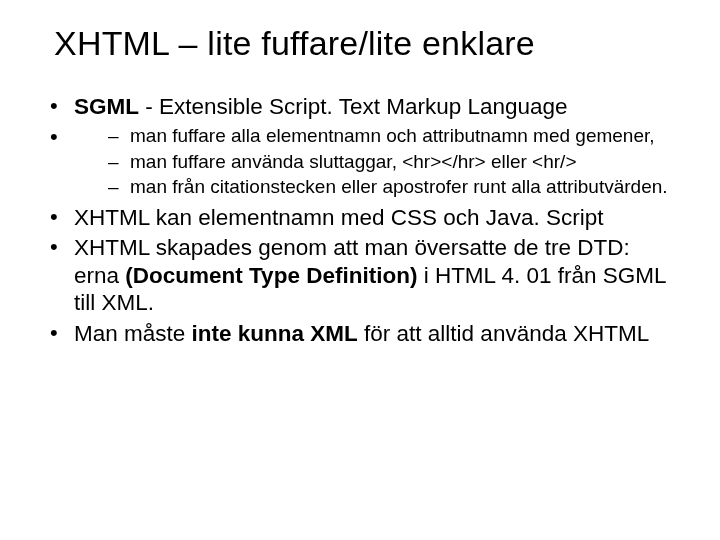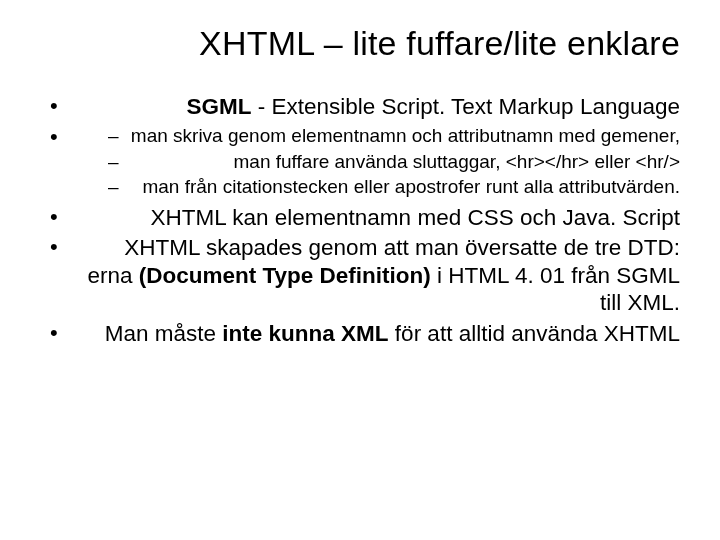--- a/index.html
+++ b/index.html
@@ -8,21 +8,20 @@
     width: 720px;
     height: 540px;
     background: #ffffff;
     font-family: Arial, Helvetica, sans-serif;
     color: #000;
     overflow: hidden;
   }
   .slide {
     padding: 24px 40px 20px 40px;
     box-sizing: border-box;
-    text-align: right;
   }
   .title {
     font-size: 34px;
     font-weight: 400;
     margin: 0 0 30px 14px;
     letter-spacing: 0.2px;
   }
   ul.level1 {
     list-style: none;
     margin: 0;
@@ -68,21 +67,21 @@
 <div class="slide">
   <h1 class="title">XHTML – lite fuffare/lite enklare</h1>
 
   <ul class="level1">
     <li>
       <span class="b">SGML</span><span> - Extensible Script. Text Markup Language</span>
     </li>
     <li>
       <ul class="level2">
         <li>
-          <span>man skriva genom elementnamn och attributnamn med </span><span>gemener</span><span>,</span>
+          <span>man fuffare alla elementnamn och attributnamn med </span><span>gemener</span><span>,</span>
         </li>
         <li>
           <span>man fuffare använda </span><span>sluttaggar</span><span>, &lt;hr&gt;&lt;/hr&gt; eller &lt;hr/&gt;</span>
         </li>
         <li>
           <span>man från </span><span>citationstecken</span><span> eller apostrofer runt alla attributvärden.</span>
         </li>
       </ul>
     </li>
     <li>

